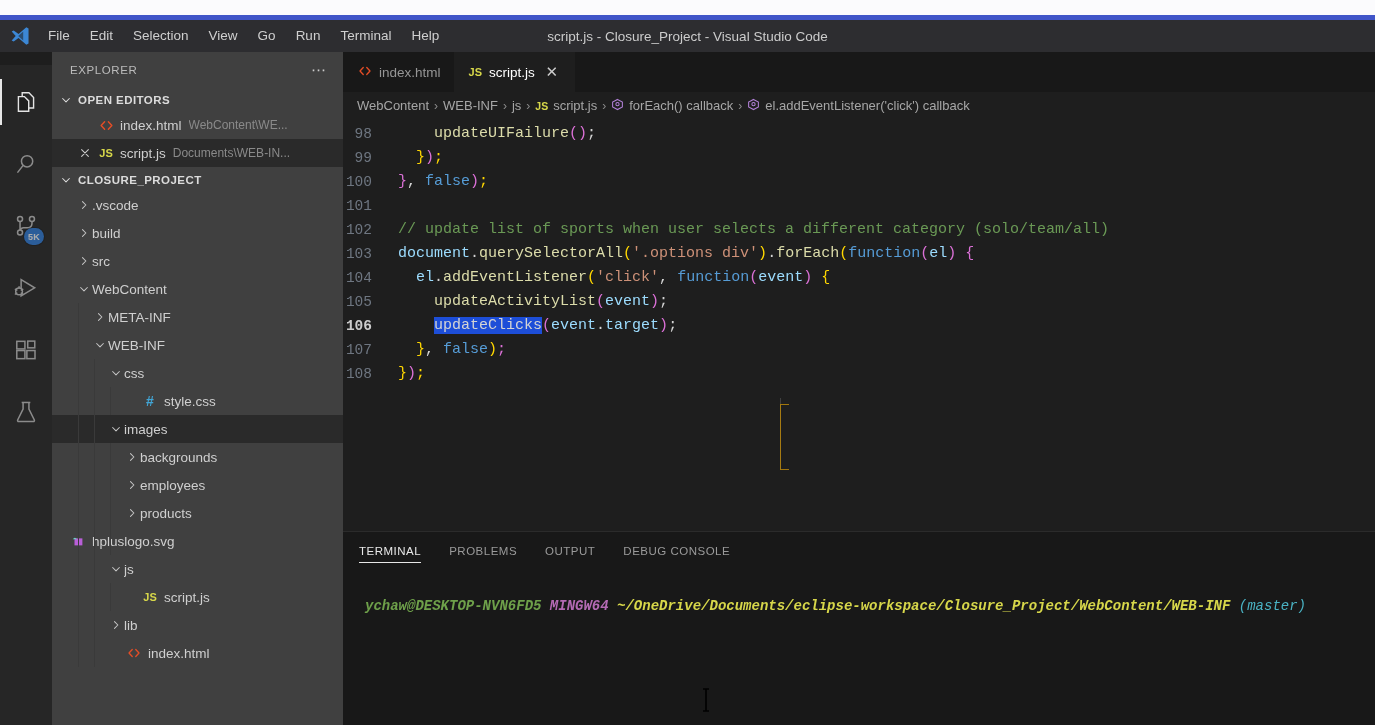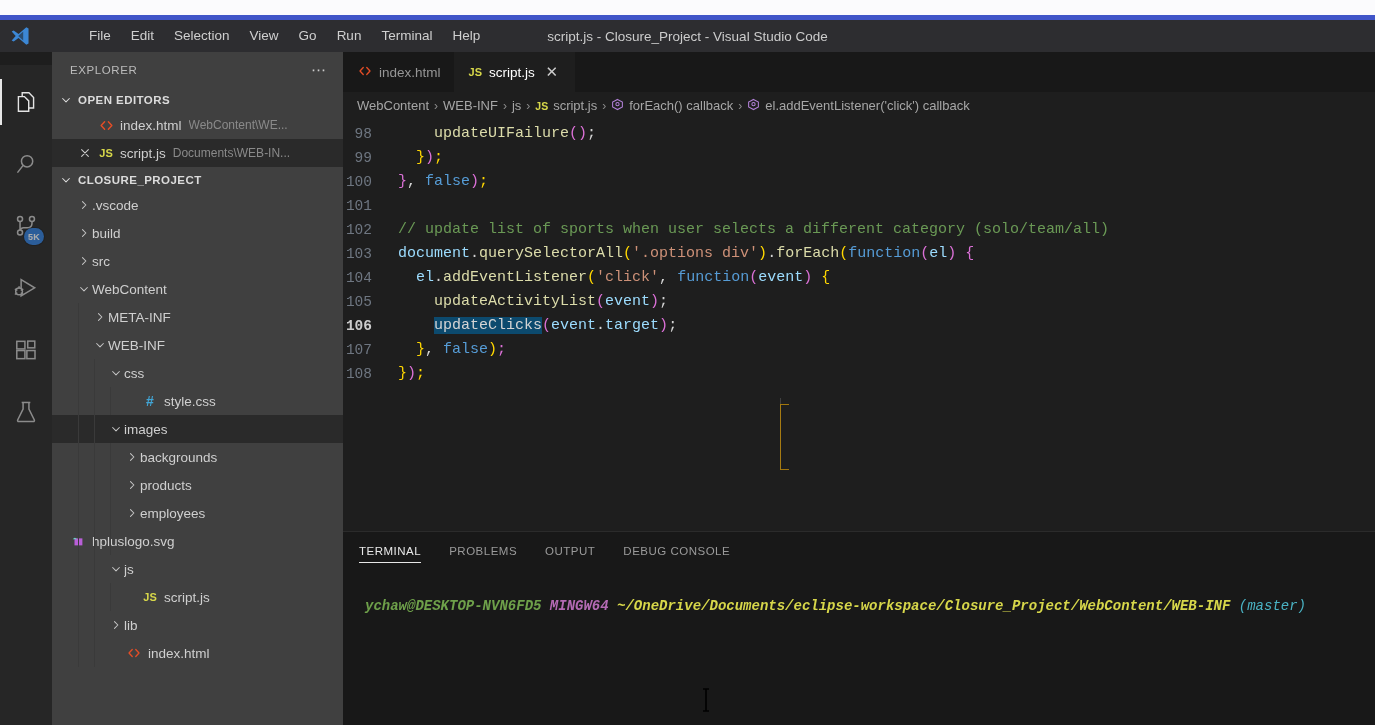--- a/index.html
+++ b/index.html
@@ -12,21 +12,21 @@
     position: relative;
   }
 
   
   #top-strip { position:absolute; left:0; top:0; width:1375px; height:15px; background:#fbfbfd; }
   #top-accent { position:absolute; left:0; top:15px; width:1375px; height:5px; background:#4055c8; }
 
   
   #titlebar {
     position:absolute; left:0; top:20px; width:1375px; height:32px;
-    background:#2d2d30; display:flex; align-items:center;gap:41px;
+    background:#2d2d30; display:flex; align-items:center;
   }
   #vscode-logo { width:38px; height:32px; display:flex; align-items:center; justify-content:center; }
   .menu-list { display:flex; align-items:center; gap:0px; }
   .menu-item {
     padding:4px 10px; font-size:13.5px; color:#cfcfcf; cursor:default; line-height:18px;
   }
   #window-title {
     position:absolute; left:0; top:0; width:1375px; height:32px;
     display:flex; align-items:center; justify-content:center;
     font-size:13.5px; color:#cccccc; pointer-events:none;
@@ -118,21 +118,21 @@
     white-space:pre; color:#d4d4d4;
   }
   .k-com { color:#6a9955; }
   .k-kw  { color:#569cd6; }
   .k-fn  { color:#dcdcaa; }
   .k-var { color:#9cdcfe; }
   .k-str { color:#ce9178; }
   .k-par { color:#da70d6; }
   .k-par2{ color:#ffd700; }
   .k-pln { color:#d4d4d4; }
-  .sel { background:#0c4a6e; }
+  .sel { background:#1d4ed8; }
   .bracket-guide-a {
     position:absolute; left:437px; top:285px; width:1px; height:66px; background:#b8860b; opacity:.85;
   }
   .bracket-guide-a:after {
     content:""; position:absolute; left:0; bottom:0; width:9px; height:1px; background:#b8860b;
   }
   .bracket-guide-a:before {
     content:""; position:absolute; left:0; top:0; width:9px; height:1px; background:#b8860b;
   }
   .iguide { position:absolute; width:1px; background:#404040; }
@@ -384,32 +384,32 @@
       </div>
       <div class="row" style="padding-left: 72px;">
         <div class="indent-guide" style="left: 26px;"></div>
         <div class="indent-guide" style="left: 42px;"></div>
         <div class="indent-guide" style="left: 58px;"></div>
         <span class="twisty">
           <svg width="12" height="12" viewBox="0 0 16 16" fill="none" stroke="#c5c5c5" stroke-width="1.4">
             <path d="M6 3.5 L10.5 8 L6 12.5" stroke-linecap="round" stroke-linejoin="round"></path>
           </svg>
         </span>
+        <span class="label">employees</span>
+      </div>
+      <div class="row" style="padding-left: 72px;">
+        <div class="indent-guide" style="left: 26px;"></div>
+        <div class="indent-guide" style="left: 42px;"></div>
+        <div class="indent-guide" style="left: 58px;"></div>
+        <span class="twisty">
+          <svg width="12" height="12" viewBox="0 0 16 16" fill="none" stroke="#c5c5c5" stroke-width="1.4">
+            <path d="M6 3.5 L10.5 8 L6 12.5" stroke-linecap="round" stroke-linejoin="round"></path>
+          </svg>
+        </span>
         <span class="label">products</span>
-      </div>
-      <div class="row" style="padding-left: 72px;">
-        <div class="indent-guide" style="left: 26px;"></div>
-        <div class="indent-guide" style="left: 42px;"></div>
-        <div class="indent-guide" style="left: 58px;"></div>
-        <span class="twisty">
-          <svg width="12" height="12" viewBox="0 0 16 16" fill="none" stroke="#c5c5c5" stroke-width="1.4">
-            <path d="M6 3.5 L10.5 8 L6 12.5" stroke-linecap="round" stroke-linejoin="round"></path>
-          </svg>
-        </span>
-        <span class="label">employees</span>
       </div>
       <div class="row" style="">
         <div class="indent-guide" style="left: 26px;"></div>
         <div class="indent-guide" style="left: 42px;"></div>
         <div class="indent-guide" style="left: 58px;"></div>
         <span class="twisty"></span>
         <span class="ficon">
           <svg width="14" height="14" viewBox="0 0 16 16">
             <rect x="4" y="5" width="9" height="8" fill="#b95fd8"></rect>
             <path d="M2 6 q2 -3 4 -1 l1 1 h-5 z" fill="#6fd3c8"></path>

